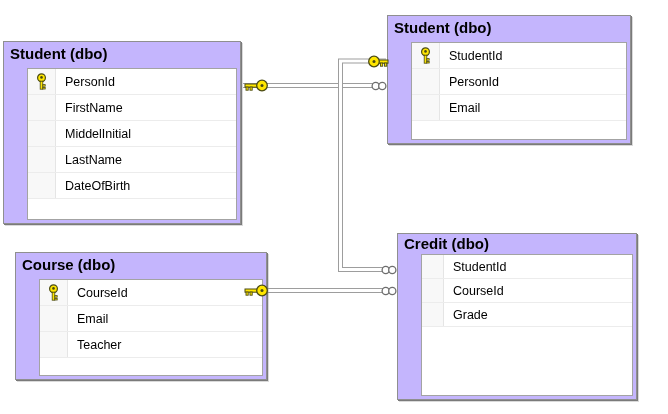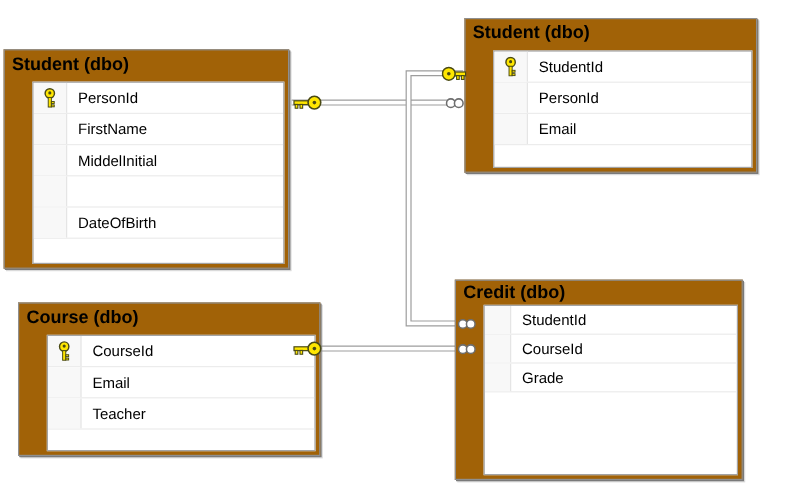--- a/index.html
+++ b/index.html
@@ -2,21 +2,21 @@
 <html><head>
 <meta charset="utf-8">
 <style>
   html,body { margin:0; padding:0; background:#ffffff; }
   .canvas {
     position:relative; width:668px; height:414px; overflow:hidden;
     background:#ffffff; font-family:"Liberation Sans", sans-serif;
   }
   
   .tbl {
-    position:absolute; background:#a16207;
+    position:absolute; background:#c4b5fd;
     border:1px solid #8f8f8f;
     box-shadow:1px 1px 0 #7a7a7a, 2px 2px 0 rgba(150,150,150,.35);
     box-sizing:border-box;
   }
   .tbl-title {
     font-size:15px; font-weight:bold; color:#000;
     padding:3px 0 0 6px; white-space:nowrap; line-height:18px;
     cursor:default; user-select:none;
   }
   .tbl-grid {
@@ -82,20 +82,21 @@
       <div class="row">
         <div class="keycell"></div>
         <div class="colname">FirstName</div>
       </div>
       <div class="row">
         <div class="keycell"></div>
         <div class="colname">MiddelInitial</div>
       </div>
       <div class="row">
         <div class="keycell"></div>
+        <div class="colname">LastName</div>
       </div>
       <div class="row">
         <div class="keycell"></div>
         <div class="colname">DateOfBirth</div>
       </div>
     </div>
   </div>
 
   <div class="tbl" style="left:387px; top:15px; width:244px; height:129px;">
     <div class="tbl-title">Student (dbo)</div>
@@ -142,21 +143,21 @@
         <div class="keycell"></div>
         <div class="colname">Email</div>
       </div>
       <div class="row">
         <div class="keycell"></div>
         <div class="colname">Teacher</div>
       </div>
     </div>
   </div>
 
-  <div class="tbl tbl-credit" style="left:379px; top:233px; width:240px; height:167px;">
+  <div class="tbl tbl-credit" style="left:397px; top:233px; width:240px; height:167px;">
     <div class="tbl-title" style="padding-top:1px;">Credit (dbo)</div>
     <div class="tbl-grid t20">
       <div class="row">
         <div class="keycell"></div>
         <div class="colname">StudentId</div>
       </div>
       <div class="row">
         <div class="keycell"></div>
         <div class="colname">CourseId</div>
       </div>

